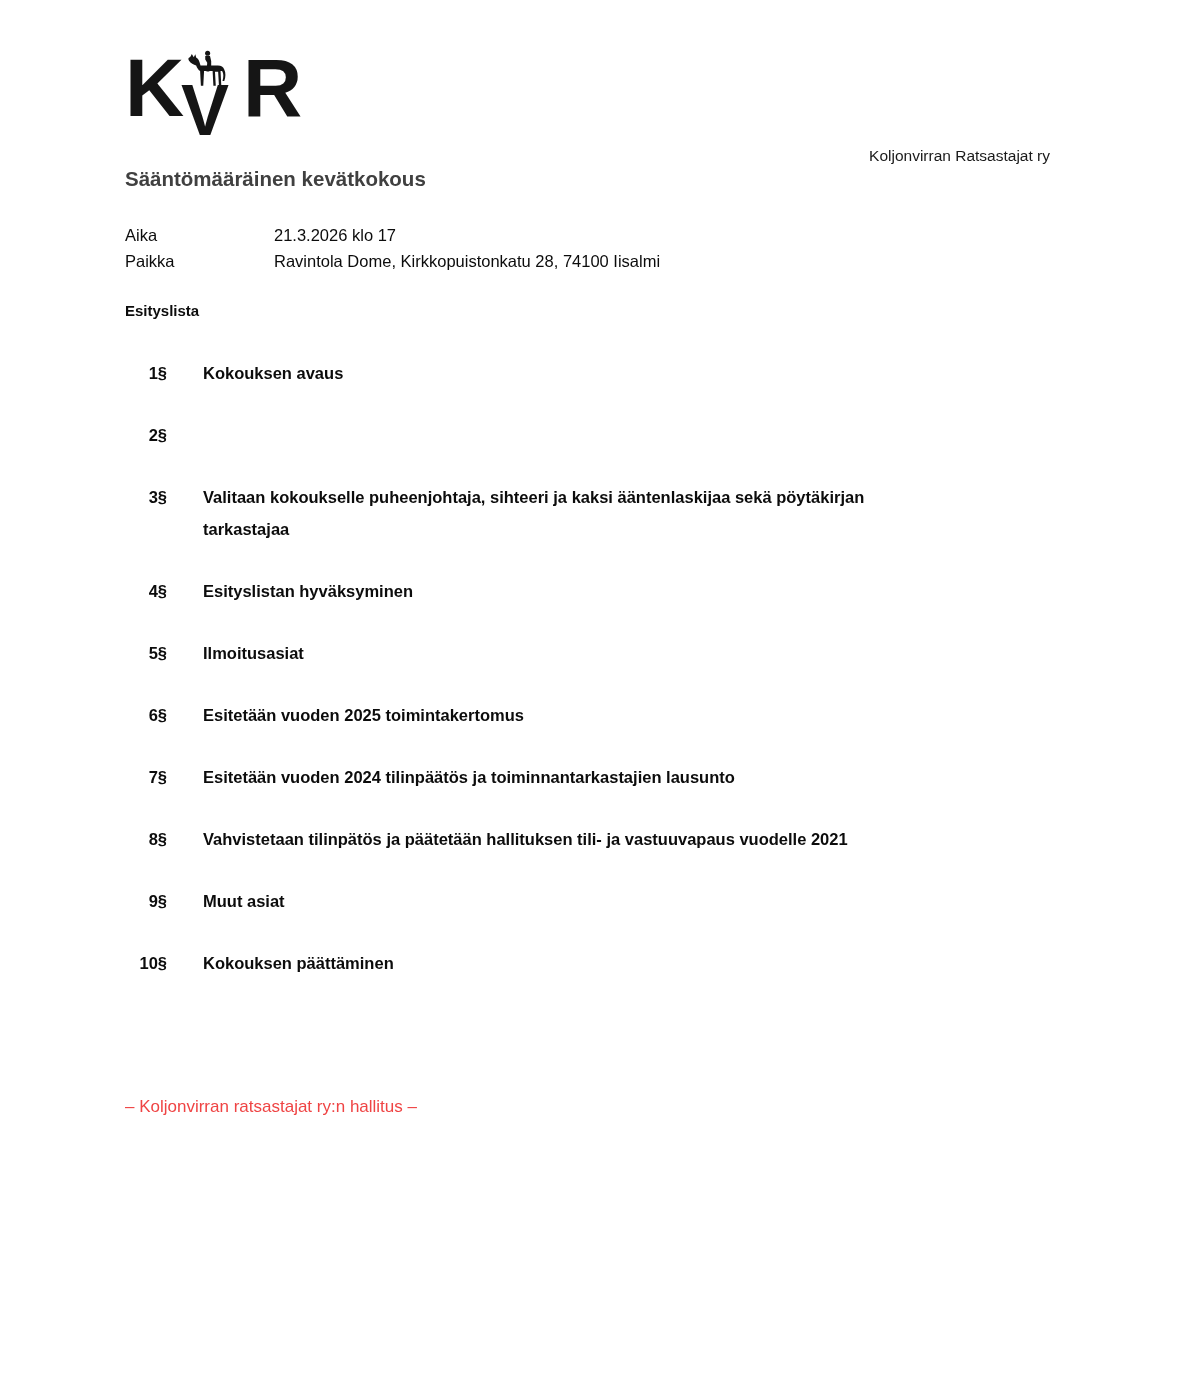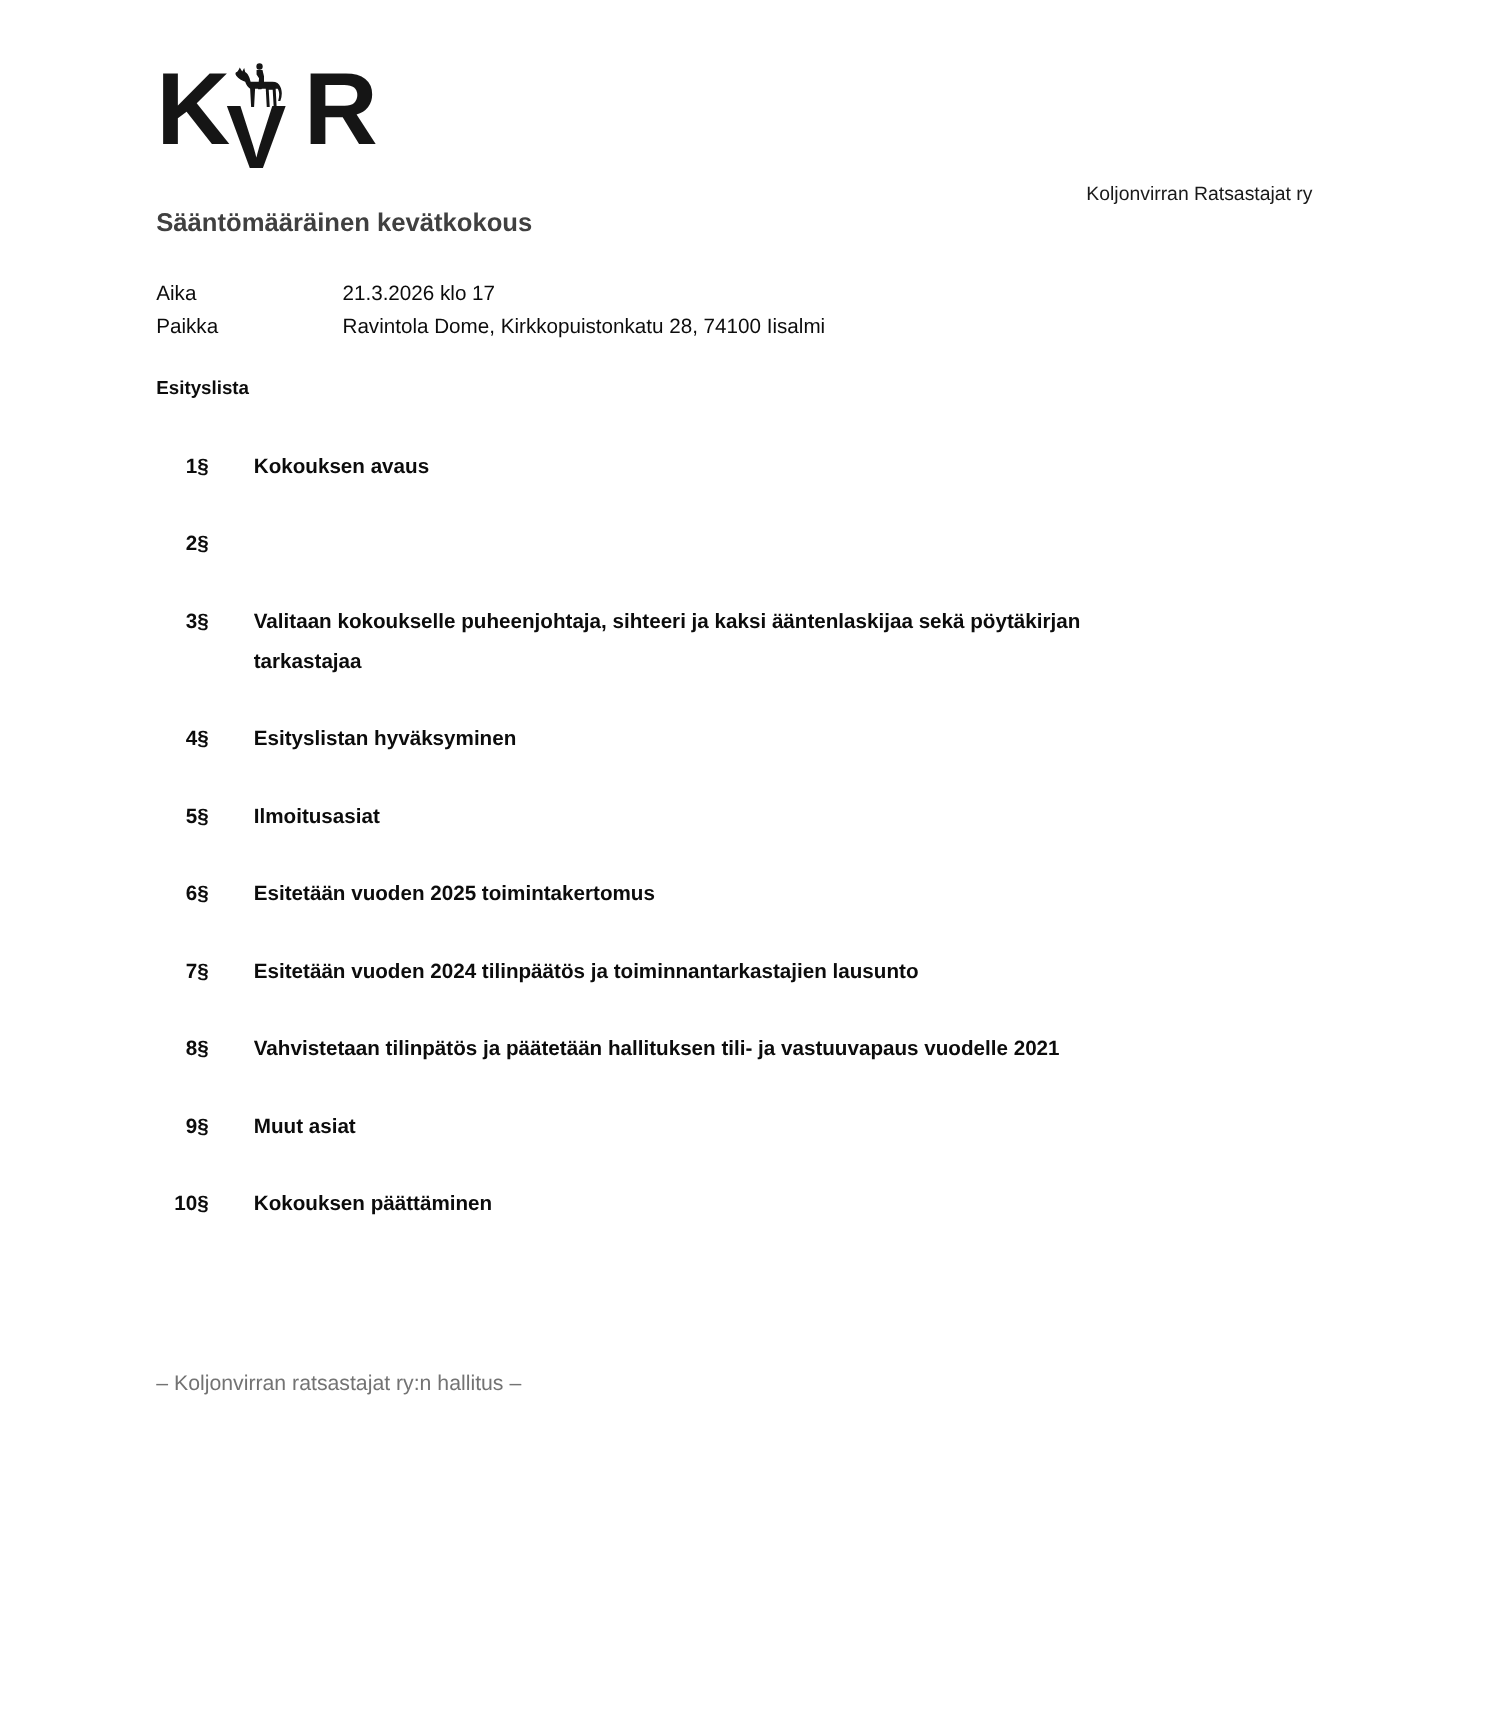--- a/index.html
+++ b/index.html
@@ -54,23 +54,24 @@
     font-size: 20.5px;
     font-weight: bold;
     line-height: 26px;
     color: #404040;
   }
   .meta-block { margin-top: 30px; }
   .meta-row {
     display: flex;
     font-size: 16.5px;
     line-height: 26px;
+    gap: 12px;
   }
   .meta-label { width: 137px; flex: 0 0 137px; }
-  .meta-value { flex: 1; margin-left: 12px; }
+  .meta-value { flex: 1; }
 
   
   .agenda-heading {
     margin-top: 24px;
     font-size: 15px;
     font-weight: bold;
     line-height: 26px;
   }
   .agenda-list { margin-top: 33px; }
   .agenda-item {
@@ -89,21 +90,21 @@
     margin-left: 36px;
     max-width: 860px;
     white-space: pre-line;
   }
 
   
   .doc-footer {
     margin-top: 116px;
     font-size: 17px;
     line-height: 24px;
-    color: #737373;
+    color: #ef4444;
   }
 </style>
 </head>
 <body>
 
 <div class="page">
 
   <div class="logo">
     <span class="logo-letter logo-k">K</span>
     <span class="horse-wrap">

